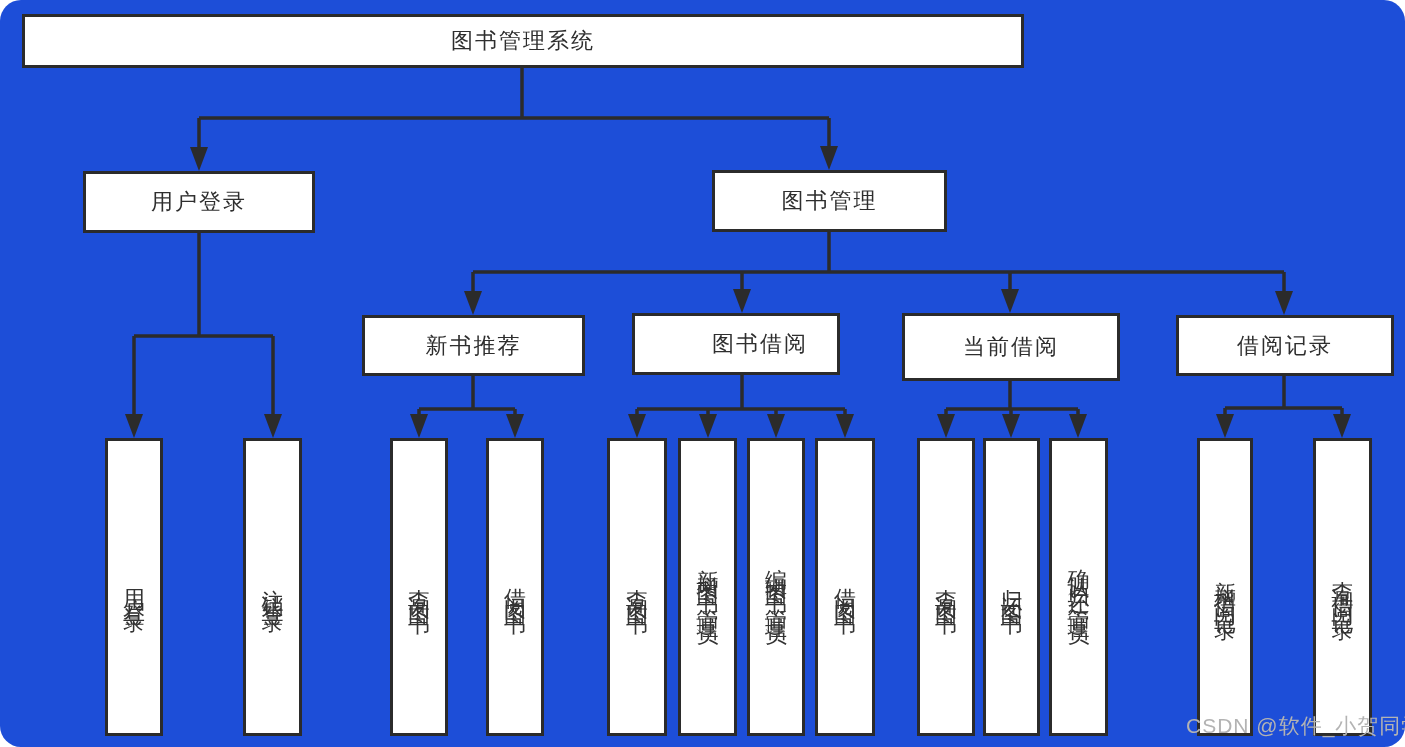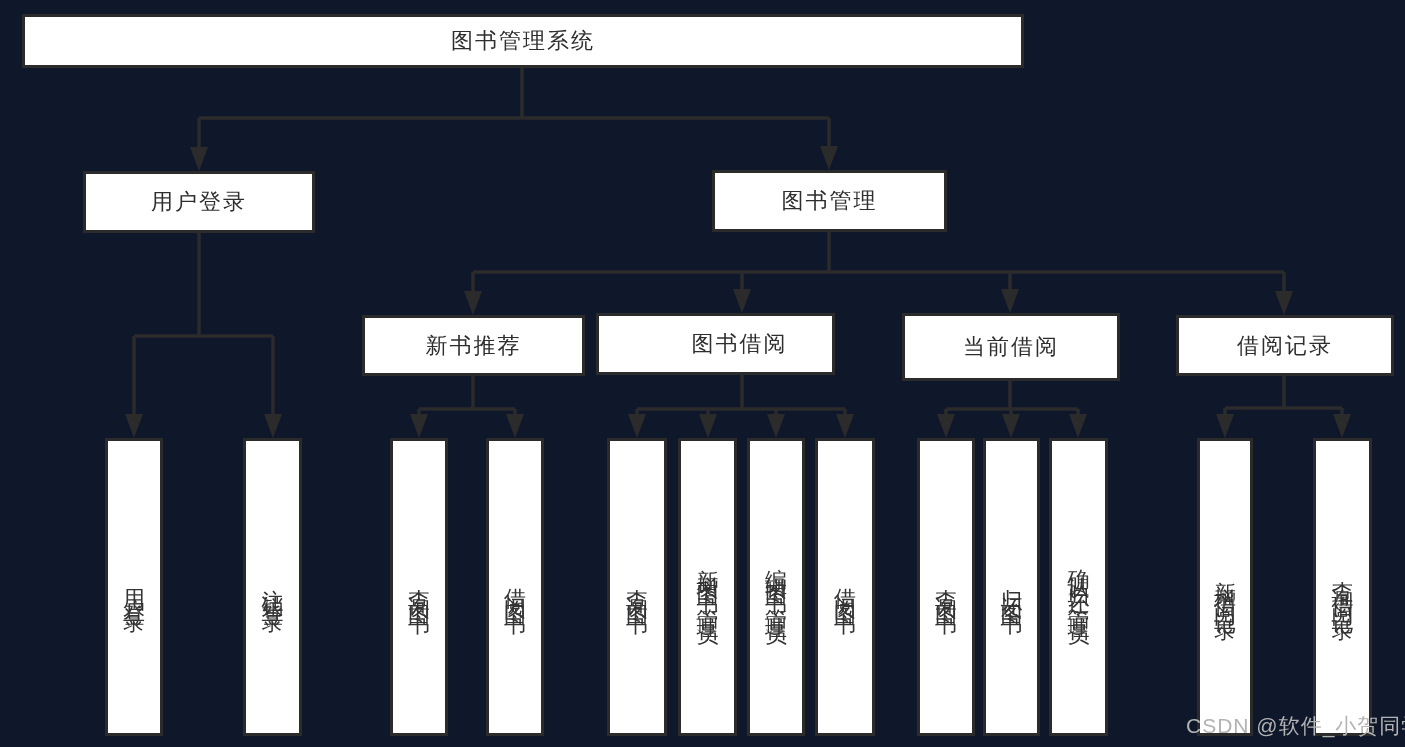--- a/index.html
+++ b/index.html
@@ -1,22 +1,23 @@
 <!DOCTYPE html>
 <html><head>
 <meta charset="utf-8">
 <style>
   html, body { margin: 0; padding: 0; background: #ffffff; }
   .canvas {
     position: relative;
     width: 1405px;
     height: 747px;
-    background: #0f172a;
+    background: #1d4ed8;
     font-family: "Liberation Sans", "DejaVu Sans", sans-serif;
     overflow: hidden;
+    border-radius: 21px;
   }
   .connectors {
     position: absolute;
     left: 0; top: 0;
     width: 1405px; height: 747px;
   }
   .box {
     position: absolute;
     box-sizing: border-box;
     background: #ffffff;
@@ -103,21 +104,21 @@
   <div class="box" style="left:83px; top:171px; width:232px; height:62px;">
     <span class="hlabel">用户登录</span>
   </div>
   <div class="box" style="left:362px; top:315px; width:223px; height:61px;">
     <span class="hlabel">新书推荐</span>
   </div>
 
   <div class="box" style="left:712px; top:170px; width:235px; height:62px;">
     <span class="hlabel">图书管理</span>
   </div>
-  <div class="box" style="left:596px; top:313px; width:239px; height:62px;padding-left:48px;">
+  <div class="box" style="left:632px; top:313px; width:208px; height:62px;padding-left:48px;">
     <span class="hlabel">图书借阅</span>
   </div>
   <div class="box" style="left:902px; top:313px; width:218px; height:68px;">
     <span class="hlabel">当前借阅</span>
   </div>
   <div class="box" style="left:1176px; top:315px; width:218px; height:61px;">
     <span class="hlabel">借阅记录</span>
   </div>
 
   <div class="box leaf" style="left:105px; top:438px; width:58px; height:298px;">

